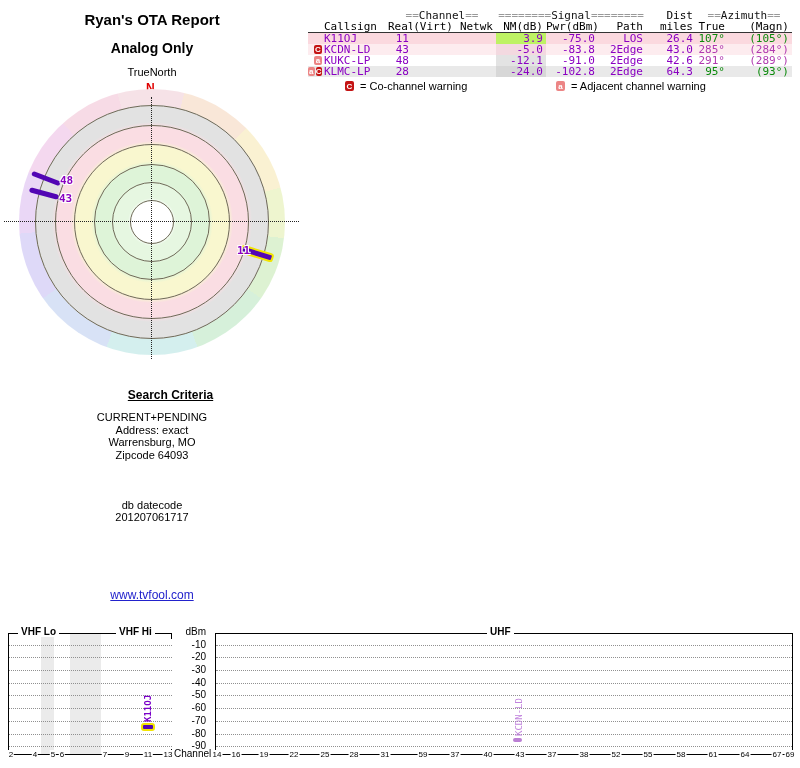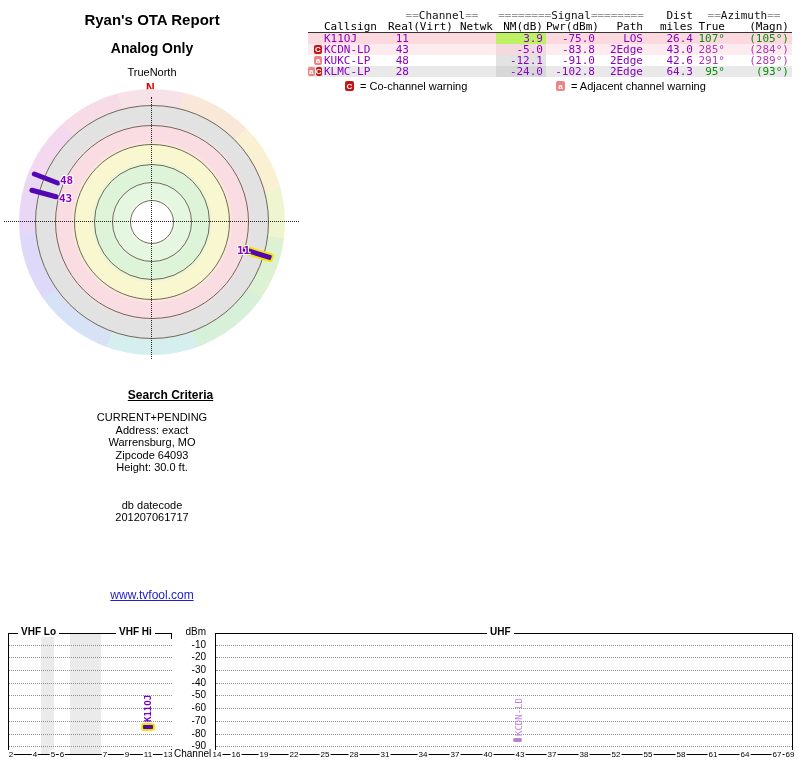--- a/index.html
+++ b/index.html
@@ -219,21 +219,20 @@
     <span class="flag fa">a</span>
     <span>= Adjacent channel warning</span>
   </div>
 
   <div class="abs search">
     <div class="head">Search Criteria</div>
     <div>CURRENT+PENDING</div>
     <div>Address: exact</div>
     <div>Warrensburg, MO</div>
     <div>Zipcode 64093</div>
-    <div>Height: 30.0 ft.</div>
   </div>
   <div class="abs datecode">
     <div>db datecode</div>
     <div>201207061717</div>
   </div>
   <div class="abs sitelink">
     <a href="#">www.tvfool.com</a>
   </div>
 
   <div class="panel p-left">
@@ -290,21 +289,21 @@
   <span class="ct" style="left:148px">11</span>
   <span class="ct" style="left:168px">13</span>
 
   <span class="ct" style="left:217px">14</span>
   <span class="ct" style="left:236px">16</span>
   <span class="ct" style="left:264px">19</span>
   <span class="ct" style="left:294px">22</span>
   <span class="ct" style="left:325px">25</span>
   <span class="ct" style="left:354px">28</span>
   <span class="ct" style="left:385px">31</span>
-  <span class="ct" style="left:423px">34</span>
+  <span class="ct" style="left:423px">59</span>
   <span class="ct" style="left:455px">37</span>
   <span class="ct" style="left:488px">40</span>
   <span class="ct" style="left:520px">43</span>
   <span class="ct" style="left:552px">37</span>
   <span class="ct" style="left:584px">38</span>
   <span class="ct" style="left:616px">52</span>
   <span class="ct" style="left:648px">55</span>
   <span class="ct" style="left:681px">58</span>
   <span class="ct" style="left:713px">61</span>
   <span class="ct" style="left:745px">64</span>

